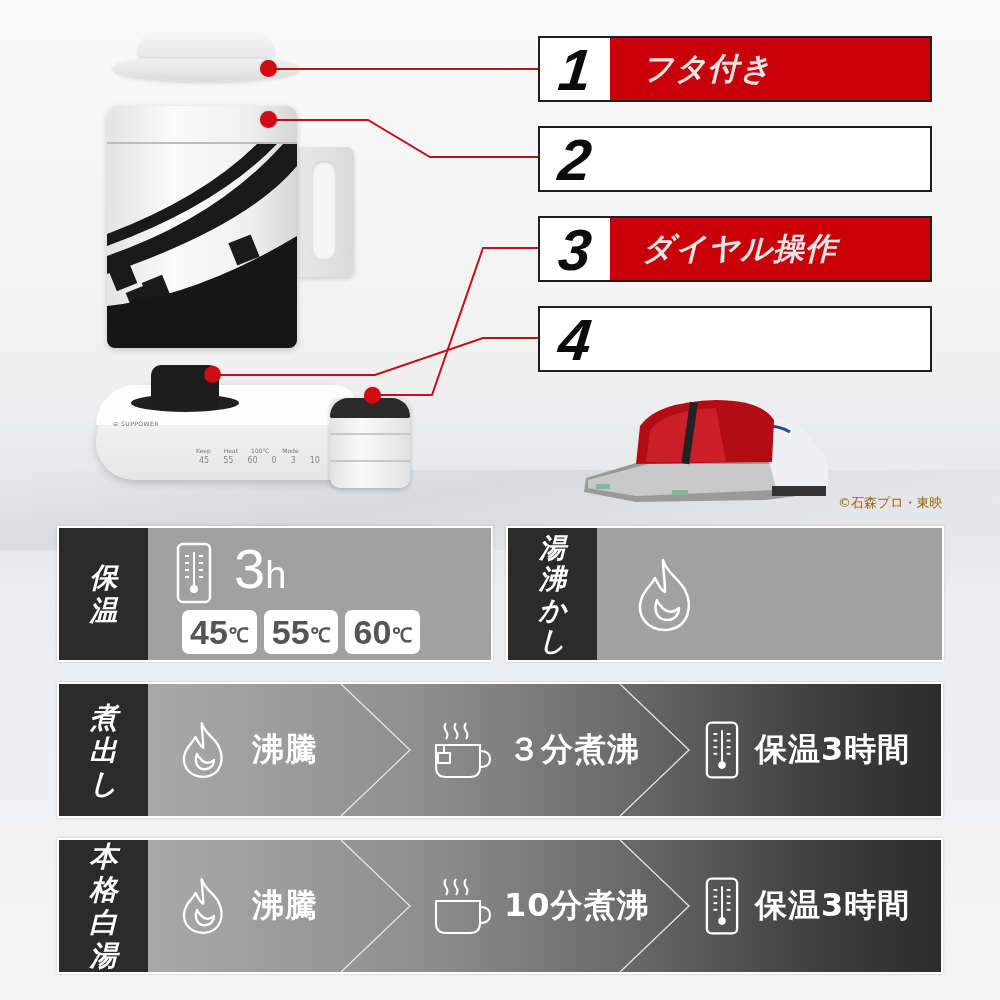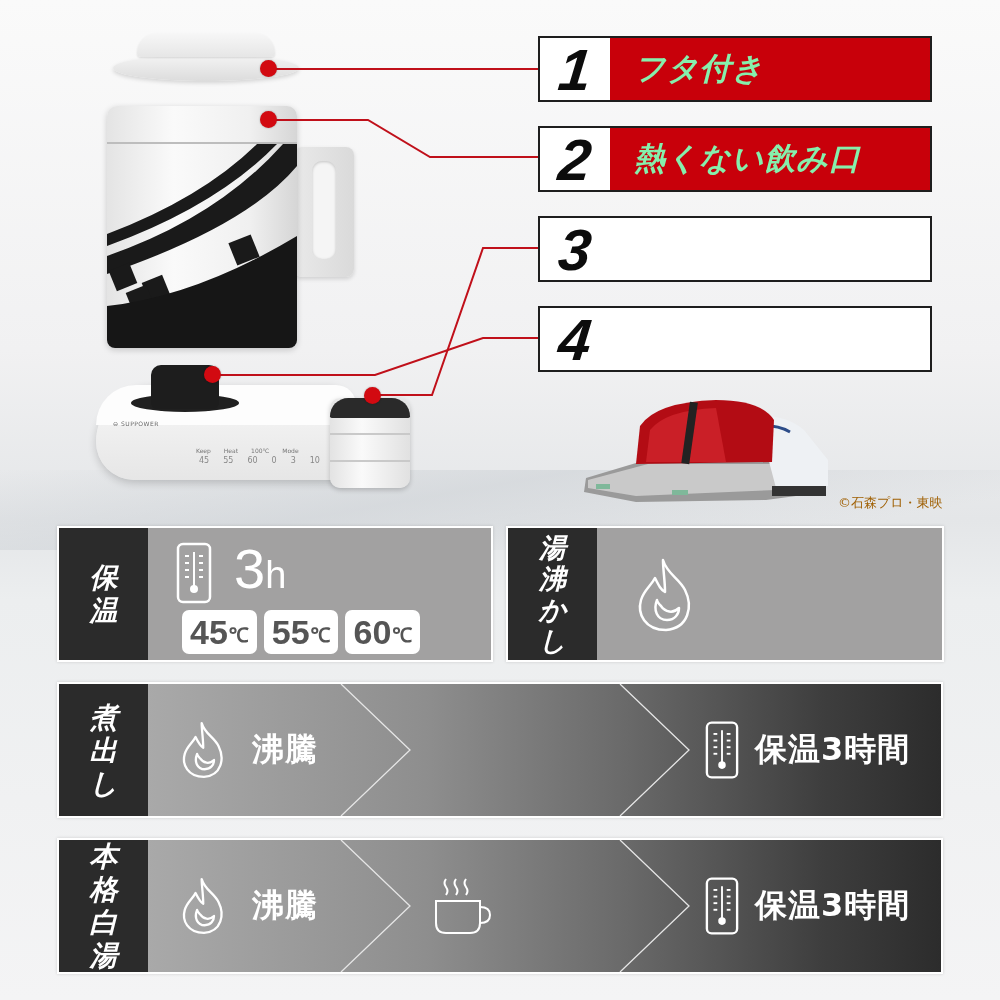--- a/index.html
+++ b/index.html
@@ -76,21 +76,21 @@
     position: absolute; left: 538px; width: 394px; height: 66px;
     display: flex; border: 2px solid #1e1e1e; background: #ffffff;
   }
   .feature .num {
     width: 70px; display: flex; align-items: center; justify-content: center;
     font-family: "Liberation Sans", sans-serif; font-weight: 900; font-style: italic;
     font-size: 58px; color: #0c0c0c; transform: skewX(-6deg);
   }
   .feature .label {
     flex: 1; background: #c8000a; display: flex; align-items: center;
-    padding-left: 24px; color: #86efac; font-weight: bold; font-style: italic;
+    padding-left: 32px; color: #e5e5e5; font-weight: bold; font-style: italic;
     font-size: 31px; letter-spacing: 1px;
   }
 
   
   .train { position: absolute; left: 576px; top: 390px; width: 260px; height: 120px; }
   .credit { position: absolute; left: 838px; top: 494px; font-size: 13px; color: #a16207; }
 
   
   .panel { position: absolute; display: flex; border: 2px solid #ffffff; box-shadow: 0 0 3px rgba(0,0,0,0.15); }
   .panel .side {
@@ -187,24 +187,24 @@
   <div class="dot" style="left:364px;top:387px"></div>
   <div class="dot" style="left:204px;top:366px"></div>
 </div>
 
 <div class="feature" style="top:36px">
   <div class="num">1</div>
   <div class="label">フタ付き</div>
 </div>
 <div class="feature" style="top:126px">
   <div class="num">2</div>
-  <div class="label">熱くない飲み口</div>
 </div>
 <div class="feature" style="top:216px">
   <div class="num">3</div>
+  <div class="label">ダイヤル操作</div>
 </div>
 <div class="feature" style="top:306px">
   <div class="num">4</div>
 </div>
 
 <svg class="train" viewBox="0 0 260 120">
   <path d="M10 88 L70 70 L210 70 L250 92 L250 102 L190 110 L60 112 L8 102 Z" fill="#9a9a9a"></path>
   <path d="M12 90 L72 74 L200 74 L200 100 L60 106 L12 98 Z" fill="#c9c9c9"></path>
   <path d="M160 28 Q205 20 228 40 L252 70 L252 96 L200 98 L190 60 Z" fill="#eef1f4"></path>
   <path d="M180 36 Q200 34 214 42" stroke="#2c4c88" stroke-width="3" fill="none"></path>
@@ -284,20 +284,34 @@
       <polyline points="193,0 262,66 193,132" fill="none" stroke="#e6e6e6" stroke-width="1.3"></polyline>
       <polyline points="472,0 541,66 472,132" fill="none" stroke="#e6e6e6" stroke-width="1.3"></polyline>
     </svg>
     <div class="step" style="left:32px">
       <svg width="48" height="60" viewBox="0 0 62 78">
         <path d="M28 4 C32 18 44 22 50 34 C58 50 54 72 31 74 C10 74 2 58 6 44 C9 34 16 30 20 22 C24 30 26 34 30 36 C30 24 28 14 28 4 Z" fill="none" stroke="#fff" stroke-width="3" stroke-linejoin="round"></path>
         <path d="M22 44 C18 54 22 64 32 64 C40 64 44 58 44 52 C38 58 30 56 26 50 C24 48 22 46 22 44 Z" fill="none" stroke="#fff" stroke-width="3" stroke-linejoin="round"></path>
       </svg>
       <span class="step-text" style="margin-left:24px">沸騰</span>
     </div>
+    <div class="step" style="left:284px">
+      <svg width="62" height="62" viewBox="0 0 62 62">
+        <g fill="none" stroke="#fff" stroke-width="2">
+          <path d="M14 4 q-3 4 0 8 q3 4 0 8"></path>
+            <path d="M24 4 q-3 4 0 8 q3 4 0 8"></path>
+            <path d="M34 4 q-3 4 0 8 q3 4 0 8"></path>
+          <path d="M4 26 L48 26 L48 48 Q48 58 38 58 L14 58 Q4 58 4 48 Z"></path>
+          <path d="M48 32 Q58 32 58 40 Q58 48 48 48"></path>
+          <line x1="12" y1="26" x2="12" y2="34"></line>
+          <rect x="6" y="34" width="12" height="10"></rect>
+        </g>
+      </svg>
+      <span class="step-text" style="margin-left:14px">３分煮沸</span>
+    </div>
     <div class="step" style="left:557px">
       <svg width="34" height="60" viewBox="0 0 36 62">
         <rect x="2" y="2" width="32" height="58" rx="5" fill="none" stroke="#fff" stroke-width="2.5"></rect>
         <line x1="18" y1="10" x2="18" y2="44" stroke="#fff" stroke-width="2"></line>
         <circle cx="18" cy="47" r="4" fill="#fff"></circle>
         <g stroke="#fff" stroke-width="2">
           <line x1="9" y1="14" x2="13" y2="14"></line>
             <line x1="23" y1="14" x2="27" y2="14"></line>
           <line x1="9" y1="21" x2="13" y2="21"></line>
             <line x1="23" y1="21" x2="27" y2="21"></line>
@@ -334,20 +348,21 @@
     <div class="step" style="left:284px">
       <svg width="62" height="62" viewBox="0 0 62 62">
         <g fill="none" stroke="#fff" stroke-width="2">
           <path d="M14 4 q-3 4 0 8 q3 4 0 8"></path>
             <path d="M24 4 q-3 4 0 8 q3 4 0 8"></path>
             <path d="M34 4 q-3 4 0 8 q3 4 0 8"></path>
           <path d="M4 26 L48 26 L48 48 Q48 58 38 58 L14 58 Q4 58 4 48 Z"></path>
           <path d="M48 32 Q58 32 58 40 Q58 48 48 48"></path>
         </g>
       </svg>
+      <span class="step-text" style="margin-left:10px">10分煮沸</span>
     </div>
     <div class="step" style="left:557px">
       <svg width="34" height="60" viewBox="0 0 36 62">
         <rect x="2" y="2" width="32" height="58" rx="5" fill="none" stroke="#fff" stroke-width="2.5"></rect>
         <line x1="18" y1="10" x2="18" y2="44" stroke="#fff" stroke-width="2"></line>
         <circle cx="18" cy="47" r="4" fill="#fff"></circle>
         <g stroke="#fff" stroke-width="2">
           <line x1="9" y1="14" x2="13" y2="14"></line>
             <line x1="23" y1="14" x2="27" y2="14"></line>
           <line x1="9" y1="21" x2="13" y2="21"></line>

